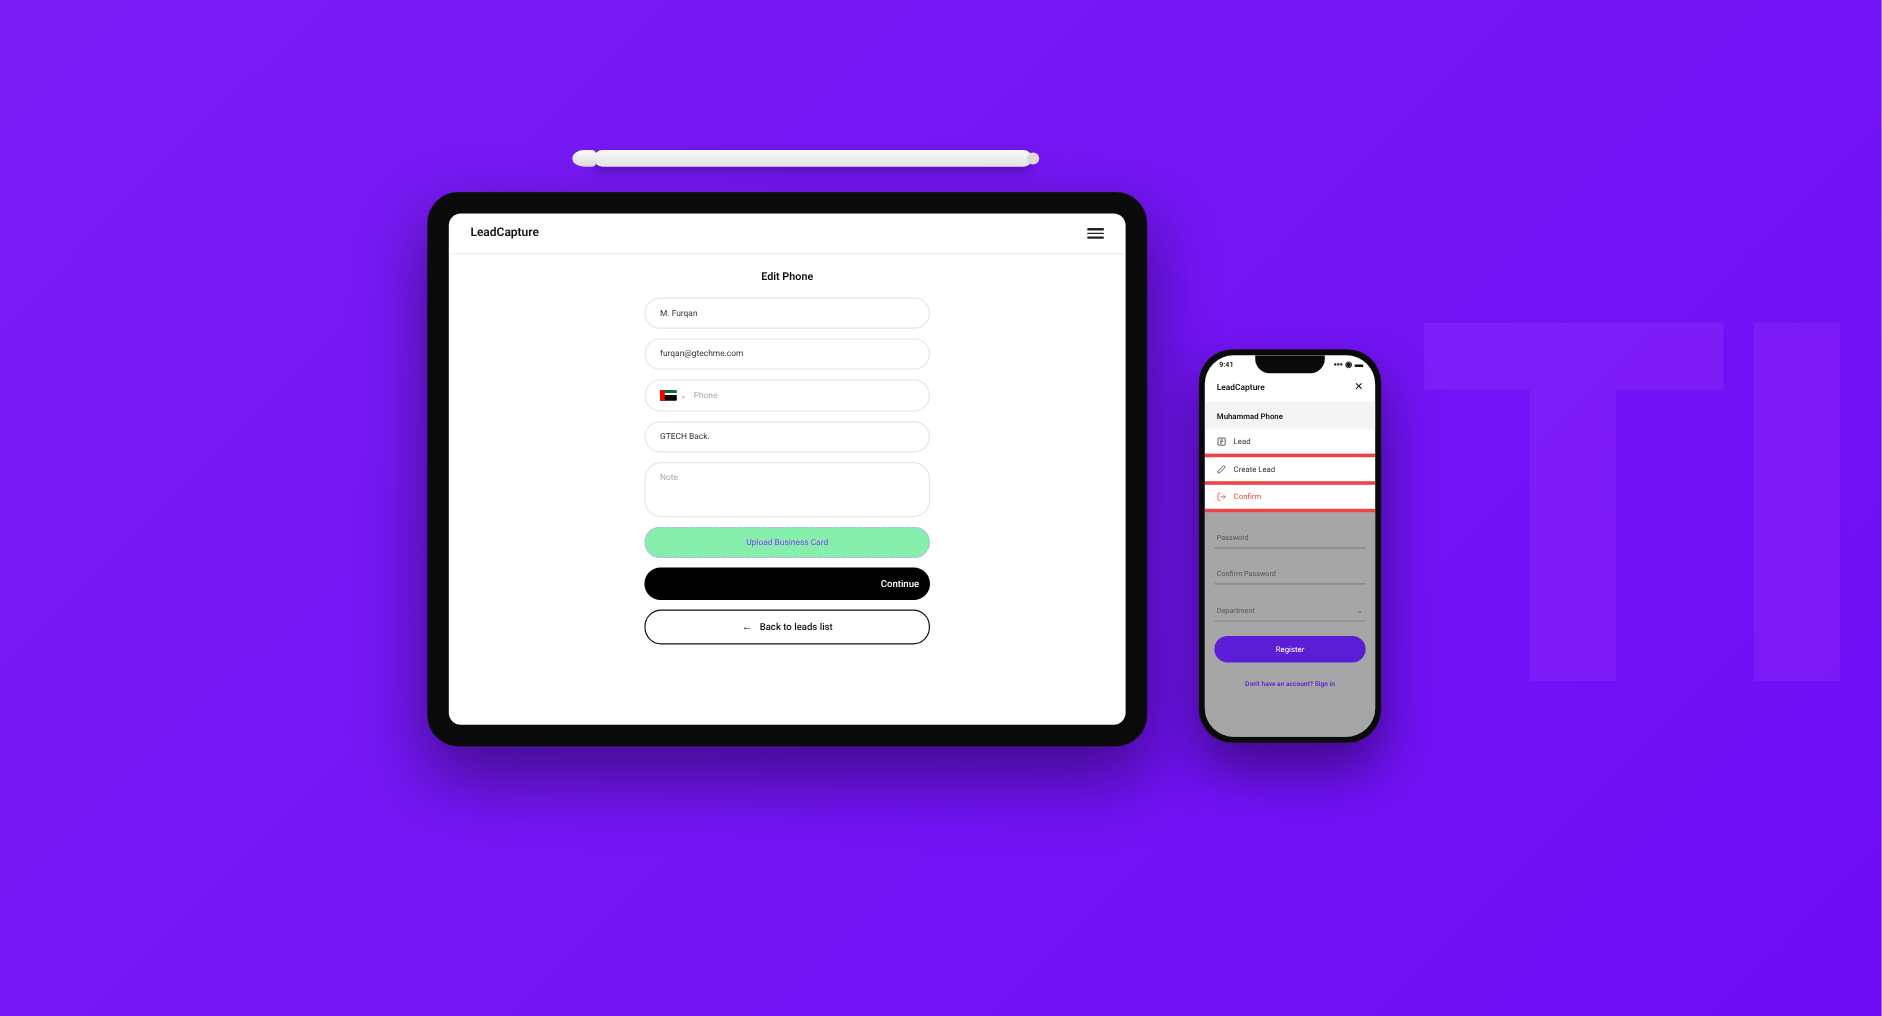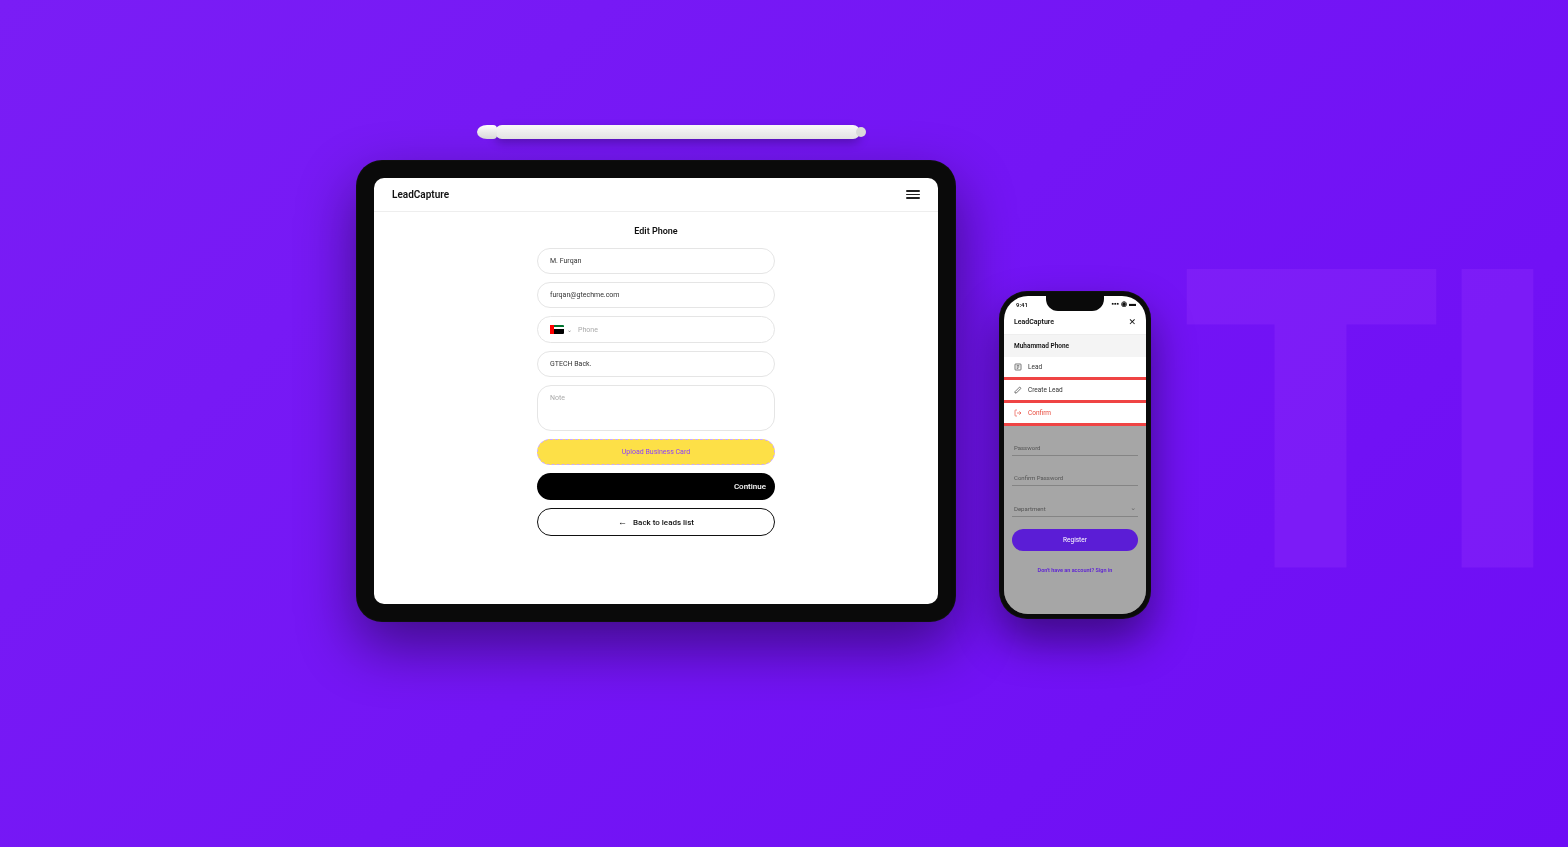--- a/index.html
+++ b/index.html
@@ -160,21 +160,21 @@
   color: #888;
 }
 
 .upload-card {
   border: 1px dashed #c9a8ff;
   border-radius: 14px;
   padding: 8px;
   text-align: center;
   font-size: 7px;
   color: #8b3dff;
-  background: #fde047;
+  background: #86efac;
   cursor: pointer;
 }
 
 .btn-primary {
   background: #000000;
   color: #fff;
   border: none;
   border-radius: 14px;
   padding: 9px;
   font-size: 8px;

